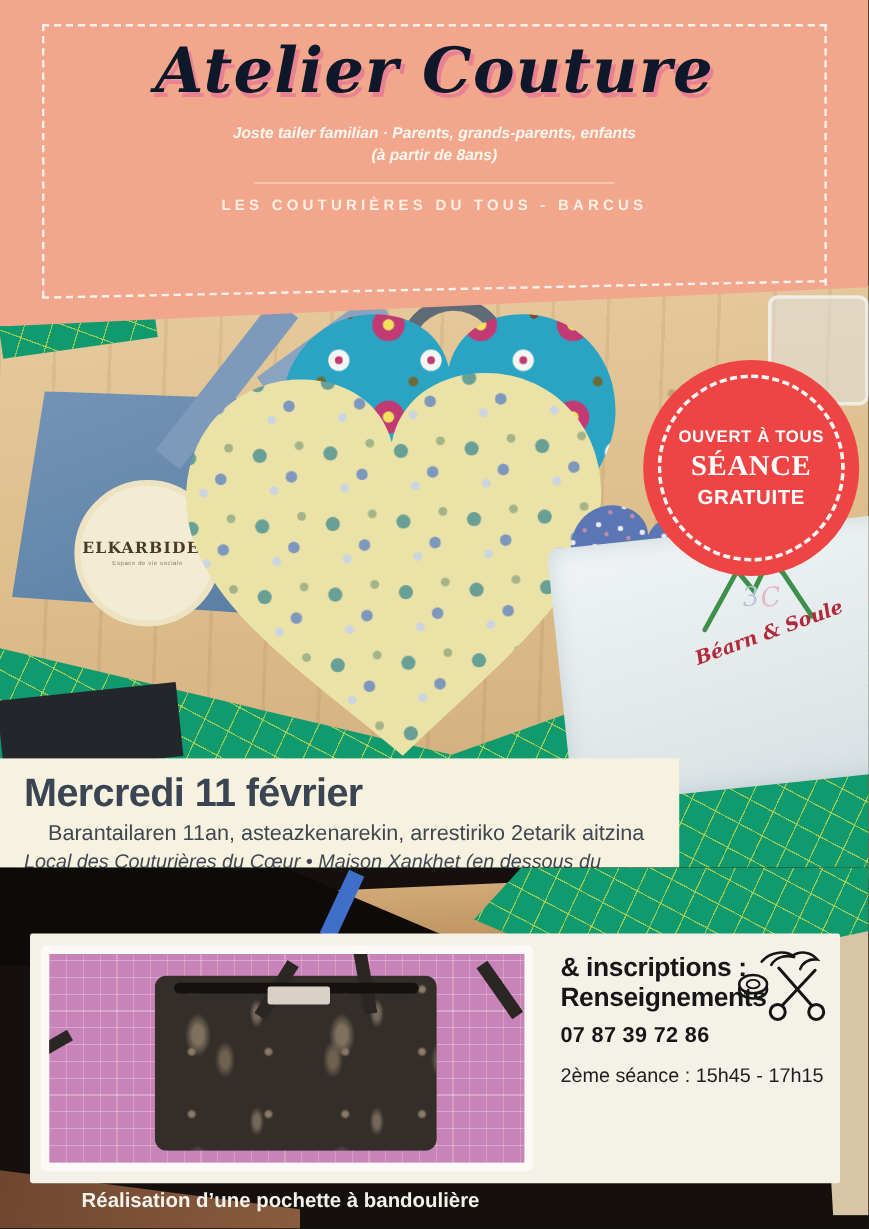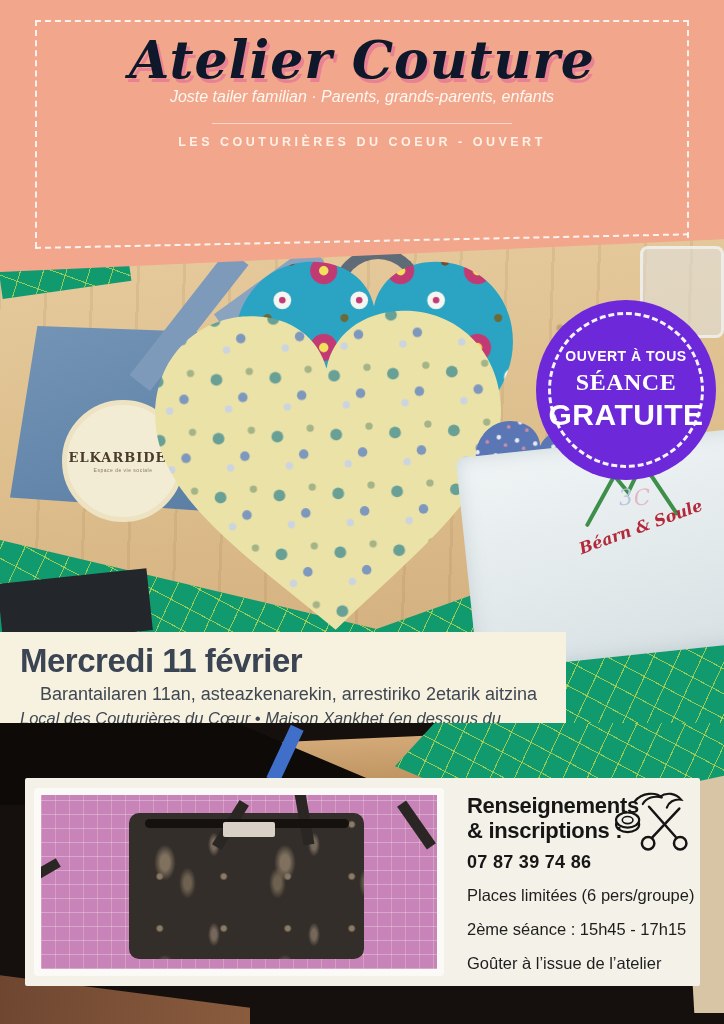--- a/index.html
+++ b/index.html
@@ -52,32 +52,32 @@
   
   .header{position:absolute;left:0;top:0;width:724px;height:272px;
     clip-path:polygon(0 0,100% 0,100% 88%,0 100%);text-align:center;}
   .header-border{position:absolute;left:35px;right:35px;top:20px;height:228px;
     border:2px dashed rgba(255,255,255,.85);border-bottom:none;}
   .header-border-bottom{position:absolute;left:35px;top:247px;width:654px;height:0;
     border-top:2px dashed rgba(255,255,255,.85);transform:rotate(-1.2deg);transform-origin:left center;}
   .poster-title{position:relative;margin-top:34px;font-family:"DejaVu Serif",serif;
     font-style:italic;font-weight:700;font-size:52px;line-height:1;color:#0f172a;
     letter-spacing:1px;text-shadow:3px 4px 0 rgba(231,128,146,.95);}
-  .header-sub{font-size:16px;font-weight:400;font-style:italic;
+  .header-sub{margin-top:16px;font-size:13px;font-weight:700;font-style:italic;
     color:#FDF7EF;line-height:1.35;}
   .header-divider{width:300px;height:1px;background:rgba(255,255,255,.55);margin:15px auto 11px;}
   .header-org{font-size:12.5px;font-weight:700;letter-spacing:3.5px;color:rgba(255,248,240,.9);}
 
   
   .badge{position:absolute;left:536px;top:300px;width:180px;height:180px;border-radius:50%;
     display:flex;flex-direction:column;align-items:center;justify-content:center;text-align:center;}
   .badge-ring{position:absolute;inset:12px;border:3px dashed #FFFFFF;border-radius:50%;opacity:.95;}
   .badge-l1{font-size:14px;font-weight:700;color:#FFF;letter-spacing:.5px;}
   .badge-l2{font-size:24px;font-weight:700;color:#FFF;letter-spacing:.5px;margin-top:5px;font-family:Liberation Serif, serif;}
-  .badge-l3{font-size:30px;font-weight:700;color:#FFF;letter-spacing:.5px;margin-top:2px;}
+  .badge-l3{font-size:17px;font-weight:700;color:#FFF;letter-spacing:.5px;margin-top:2px;}
 
   
   .date-banner{position:absolute;left:0;top:632px;width:566px;height:91px;
     padding:10px 20px 10px 20px;}
   .date-title{font-size:33px;font-weight:700;color:#3A4452;letter-spacing:-.5px;}
   .date-basque{font-size:18px;color:#3F4752;margin-top:4px;margin-left:20px;}
   .date-location{font-size:16.5px;font-style:italic;color:#3F4752;margin-top:4px;}
 
   
   .bottom-scene{position:absolute;left:0;top:723px;width:724px;height:301px;background:#15100D;}
@@ -193,26 +193,27 @@
       <div class="embroidery">Béarn &amp; Soule</div>
     </div>
   </div>
 
   <div class="header" style="background:#F2A78D;">
     <div class="header-border"></div>
     <div class="header-border-bottom"></div>
     <div class="poster-title">Atelier Couture</div>
     <div class="header-sub">
       <div>Joste tailer familian · Parents, grands-parents, enfants</div>
+      <div>(à partir de 8ans)</div>
     </div>
     <div class="header-divider"></div>
-    <div class="header-org">LES COUTURIÈRES DU COEUR - OUVERT</div>
-  </div>
-
-  <div class="badge" style="background:#6d28d9;">
+    <div class="header-org">LES COUTURIÈRES DU TOUS - BARCUS</div>
+  </div>
+
+  <div class="badge" style="background:#ef4444;">
     <div class="badge-ring"></div>
     <div class="badge-l1">OUVERT À TOUS</div>
     <div class="badge-l2">SÉANCE</div>
     <div class="badge-l3">GRATUITE</div>
   </div>
 
   <div class="date-banner" style="background:#F7F2DF;">
     <div class="date-title">Mercredi 11 février</div>
     <div class="date-basque">Barantailaren 11an, asteazkenarekin, arrestiriko 2etarik aitzina</div>
     <div class="date-location">Local des Couturières du Cœur • Maison Xankhet (en dessous du fronton)</div>
@@ -247,27 +248,26 @@
         <ellipse cx="22" cy="35" rx="13" ry="8.5" fill="#F4F1E8" stroke="#141414" stroke-width="2.4"></ellipse>
         <ellipse cx="22" cy="35" rx="6" ry="4" fill="none" stroke="#141414" stroke-width="1.8"></ellipse>
         <line x1="46" y1="20" x2="76" y2="54" stroke="#141414" stroke-width="2.8" stroke-linecap="round"></line>
         <line x1="80" y1="22" x2="50" y2="54" stroke="#141414" stroke-width="2.8" stroke-linecap="round"></line>
         <circle cx="45" cy="61" r="7" fill="none" stroke="#141414" stroke-width="2.8"></circle>
         <circle cx="81" cy="61" r="7" fill="none" stroke="#141414" stroke-width="2.8"></circle>
       </svg>
 
       <div class="info-col">
         <div class="info-heading">
+          <div>&amp; inscriptions :</div>
           <div>Renseignements</div>
-          <div>&amp; inscriptions :</div>
         </div>
-        <div class="info-phone">07 87 39 74 86</div>
-        <div class="info-line">Places limitées (6 pers/groupe)</div>
+        <div class="info-phone">07 87 39 72 86</div>
         <div class="info-sched">
           <div>2ème séance : 15h45 - 17h15</div>
         </div>
-        <div class="info-line">Goûter à l’issue de l’atelier</div>
       </div>
     </div>
 
+    <div class="caption">Réalisation d’une pochette à bandoulière</div>
   </div>
 
 </div>
 
 </body></html>

